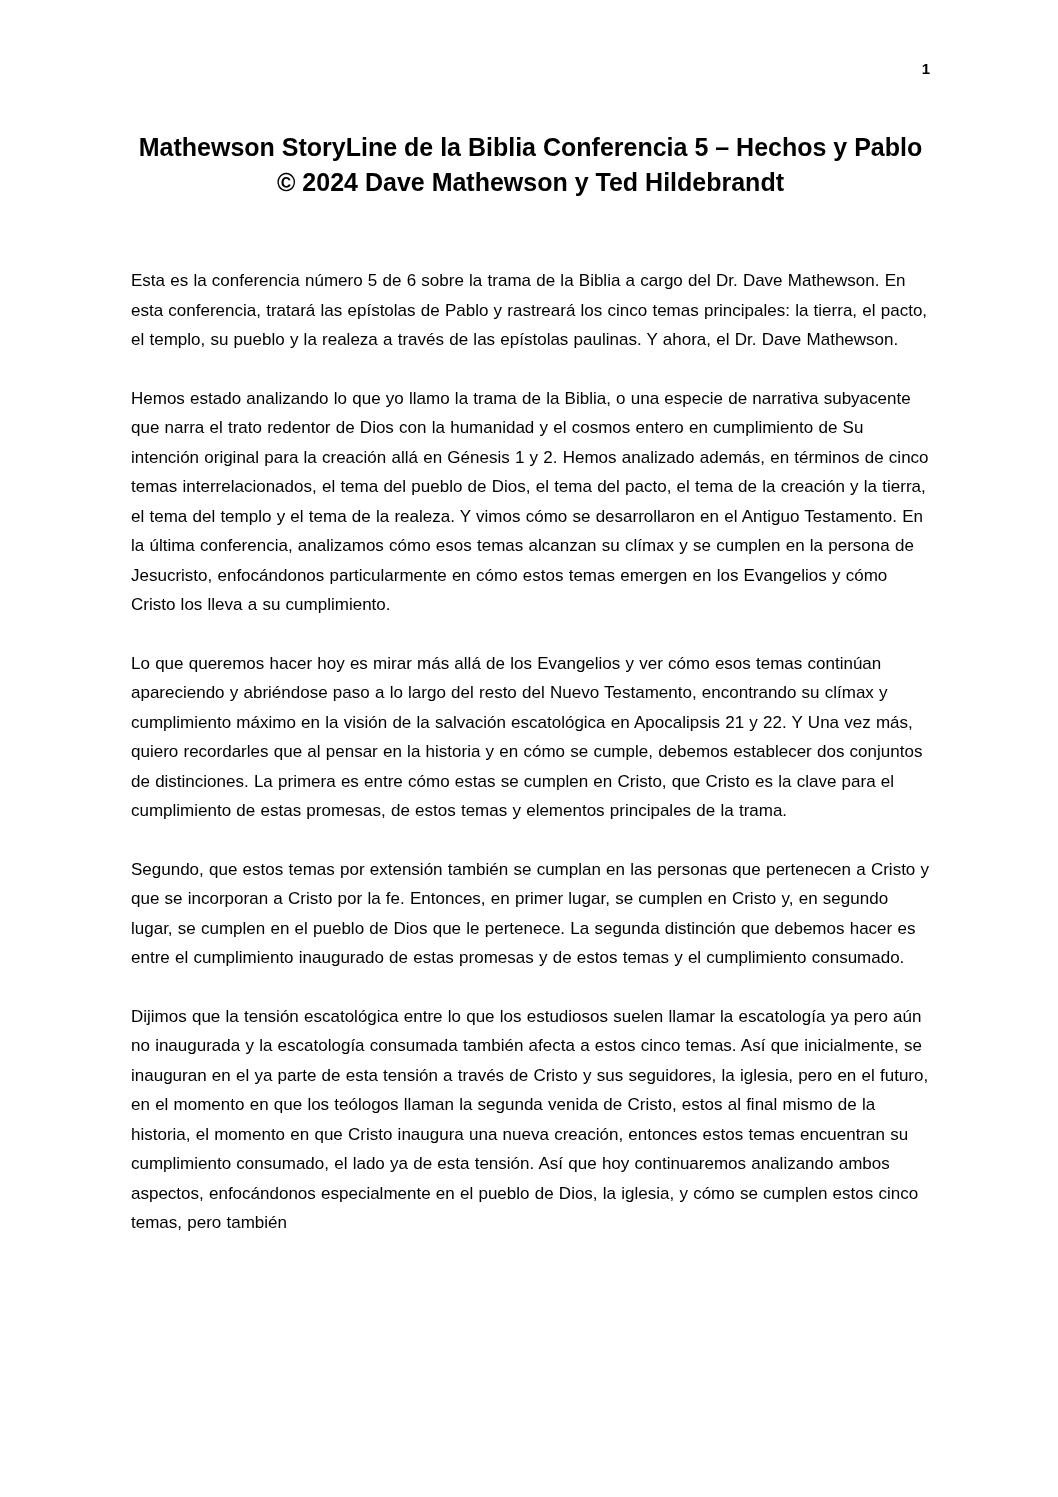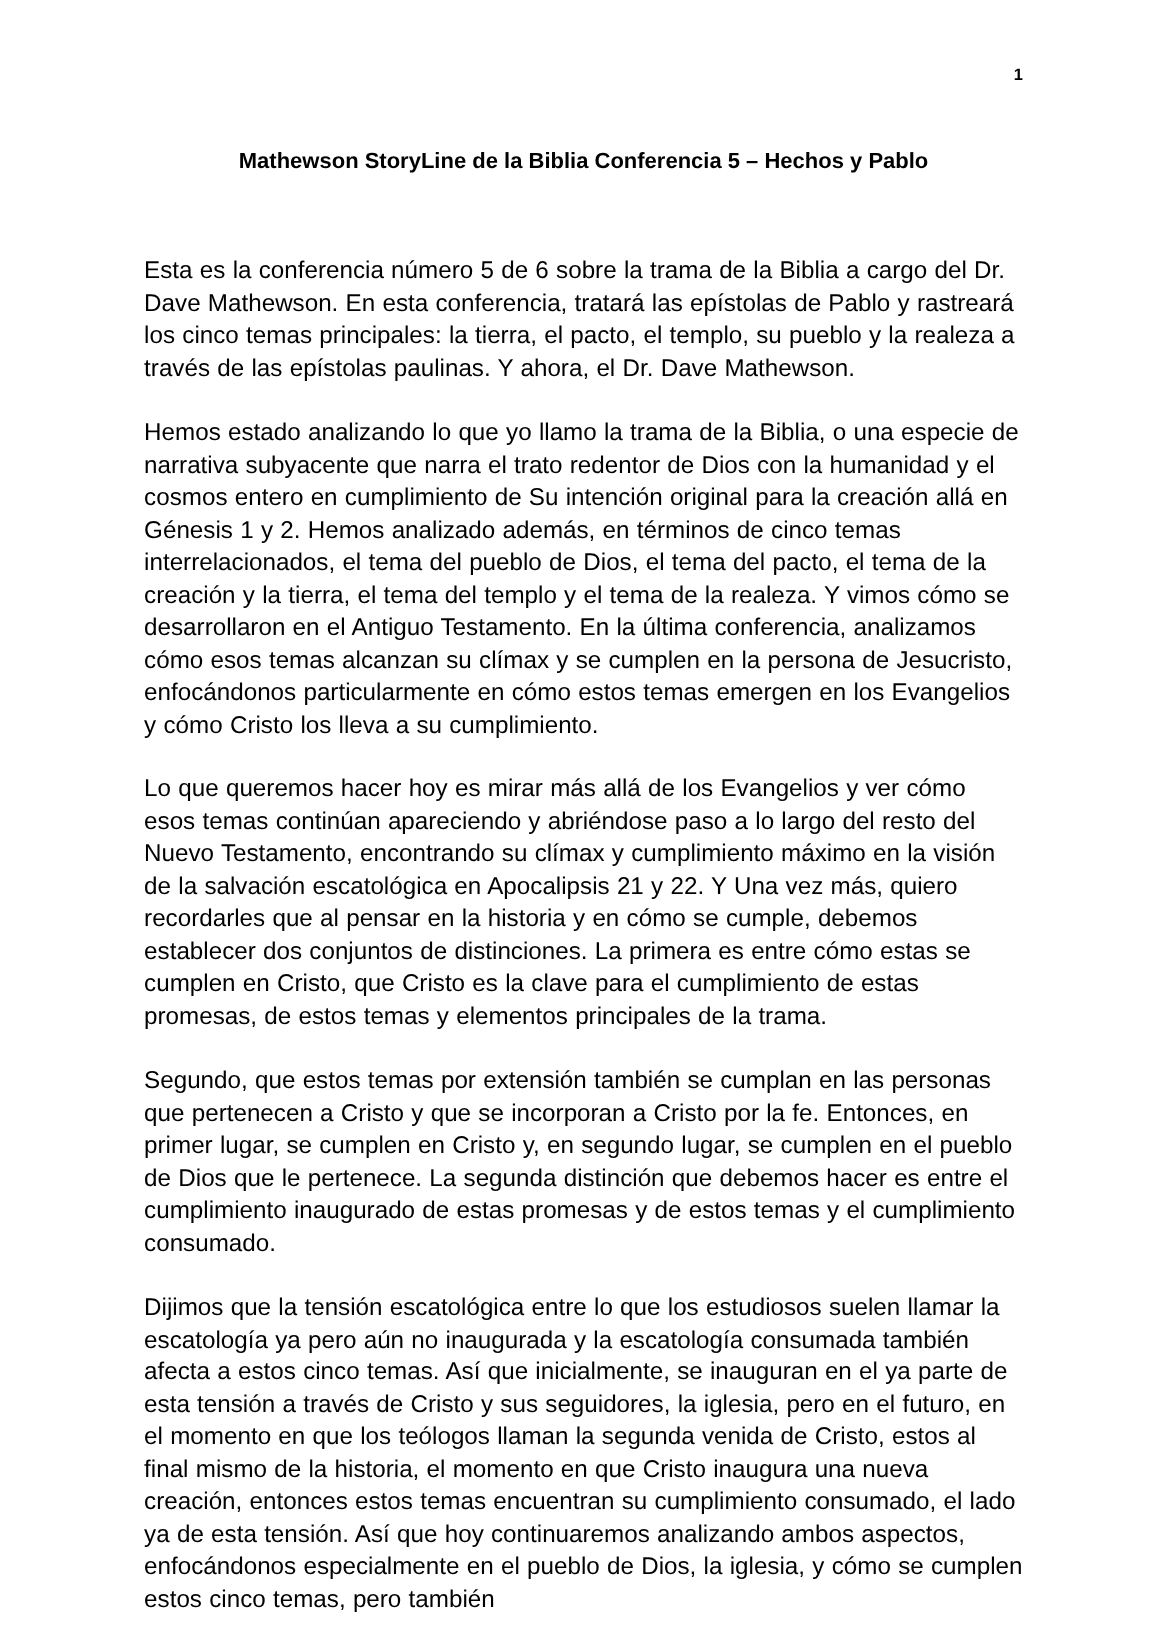--- a/index.html
+++ b/index.html
@@ -20,47 +20,48 @@
     top: 60px;
     right: 128px;
     font-size: 15px;
     line-height: 18px;
     font-weight: bold;
   }
   .doc-title {
     margin-top: 72px;
     text-align: center;
     font-weight: bold;
-    font-size: 20px;
+    font-size: 25px;
     line-height: 35px;
   }
   .title-line { display: block; }
   .doc-body {
     margin-top: 66px;
   }
   .doc-body p {
-    font-size: 22px;
+    font-size: 17px;
     line-height: 29.5px;
     margin-bottom: 29px;
     text-align: left;
     word-spacing: 0.5px;
   }
   .doc-body p:last-child {
     margin-bottom: 16px;
   }
 </style>
 </head>
 <body>
 
 <div class="page">
 
   <div class="page-number">1</div>
 
   <h1 class="doc-title">
     <span class="title-line">Mathewson StoryLine de la Biblia Conferencia 5 – Hechos y Pablo</span>
+    <span class="title-line">© 2024 Dave Mathewson y Ted Hildebrandt</span>
   </h1>
 
   <div class="doc-body">
     <p>Esta es la conferencia número 5 de 6 sobre la trama de la Biblia a cargo del Dr. Dave Mathewson. En esta conferencia, tratará las epístolas de Pablo y rastreará los cinco temas principales: la tierra, el pacto, el templo, su pueblo y la realeza a través de las epístolas paulinas. Y ahora, el Dr. Dave Mathewson.</p>
     <p>Hemos estado analizando lo que yo llamo la trama de la Biblia, o una especie de narrativa subyacente que narra el trato redentor de Dios con la humanidad y el cosmos entero en cumplimiento de Su intención original para la creación allá en Génesis 1 y 2. Hemos analizado además, en términos de cinco temas interrelacionados, el tema del pueblo de Dios, el tema del pacto, el tema de la creación y la tierra, el tema del templo y el tema de la realeza. Y vimos cómo se desarrollaron en el Antiguo Testamento. En la última conferencia, analizamos cómo esos temas alcanzan su clímax y se cumplen en la persona de Jesucristo, enfocándonos particularmente en cómo estos temas emergen en los Evangelios y cómo Cristo los lleva a su cumplimiento.</p>
     <p>Lo que queremos hacer hoy es mirar más allá de los Evangelios y ver cómo esos temas continúan apareciendo y abriéndose paso a lo largo del resto del Nuevo Testamento, encontrando su clímax y cumplimiento máximo en la visión de la salvación escatológica en Apocalipsis 21 y 22. Y Una vez más, quiero recordarles que al pensar en la historia y en cómo se cumple, debemos establecer dos conjuntos de distinciones. La primera es entre cómo estas se cumplen en Cristo, que Cristo es la clave para el cumplimiento de estas promesas, de estos temas y elementos principales de la trama.</p>
     <p>Segundo, que estos temas por extensión también se cumplan en las personas que pertenecen a Cristo y que se incorporan a Cristo por la fe. Entonces, en primer lugar, se cumplen en Cristo y, en segundo lugar, se cumplen en el pueblo de Dios que le pertenece. La segunda distinción que debemos hacer es entre el cumplimiento inaugurado de estas promesas y de estos temas y el cumplimiento consumado.</p>
     <p>Dijimos que la tensión escatológica entre lo que los estudiosos suelen llamar la escatología ya pero aún no inaugurada y la escatología consumada también afecta a estos cinco temas. Así que inicialmente, se inauguran en el ya parte de esta tensión a través de Cristo y sus seguidores, la iglesia, pero en el futuro, en el momento en que los teólogos llaman la segunda venida de Cristo, estos al final mismo de la historia, el momento en que Cristo inaugura una nueva creación, entonces estos temas encuentran su cumplimiento consumado, el lado ya de esta tensión. Así que hoy continuaremos analizando ambos aspectos, enfocándonos especialmente en el pueblo de Dios, la iglesia, y cómo se cumplen estos cinco temas, pero también</p>
   </div>
 

